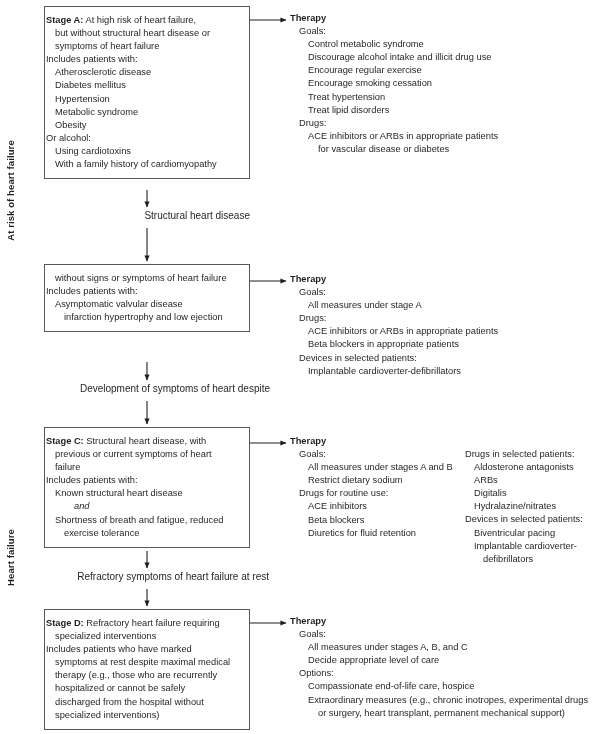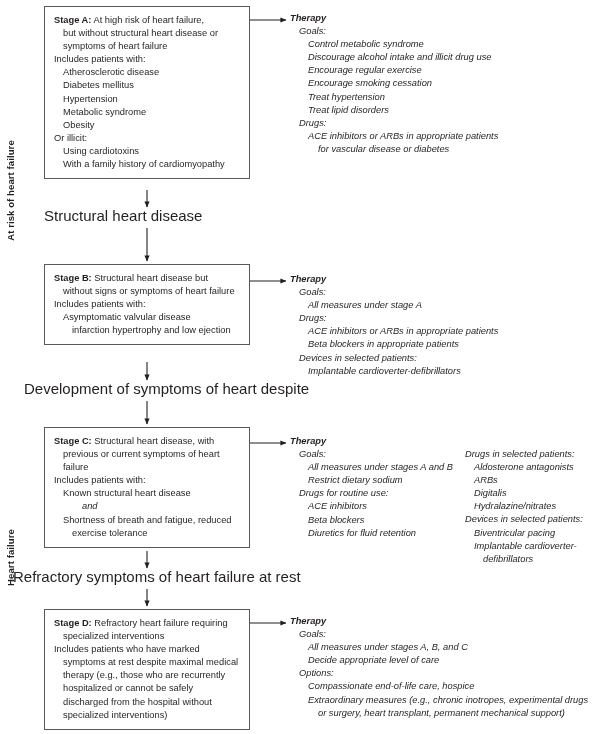--- a/index.html
+++ b/index.html
@@ -43,64 +43,63 @@
   #spine-hf      { top: 380px; height: 354px; }
 
   
   .stage-box {
     position: absolute;
     left: 44px;
     width: 206px;
     box-sizing: border-box;
     border: 1.2px solid #58595b;
     background: #ffffff;
-    padding: 7px 8px 7px 9px;
+    padding: 7px 8px 7px 1px;
   }
   .stage-box .ln {
     font-size: 9.3px;
     line-height: 13.1px;
     white-space: pre;
     color: #231f20;
   }
   .stage-box .ln b { font-weight: bold; }
   .stage-box .ln i { }
 
   
   .i0 { padding-left: 0px; }
   .i1 { padding-left: 9px; }
   .i2 { padding-left: 18px; }
   .i3 { padding-left: 28px; }
 
   
   .therapy {
     position: absolute;
     box-sizing: border-box;
-    font-style: italic;
   }
   .therapy .ln {
     font-size: 9.3px;
     line-height: 13.1px;
     white-space: pre;
     color: #231f20;
   }
   .therapy .ttl {
     font-size: 9.3px;
     font-weight: bold;
     line-height: 13.1px;
     color: #231f20;
   }
 
   
   .conn-label {
     position: absolute;
-    font-size: 15px;
+    font-size: 10px;
     line-height: 12px;
     color: #231f20;
     white-space: nowrap;
-    text-align: left;
+    text-align: right;
   }
 
   
   #wires {
     position: absolute;
     left: 0; top: 0;
     width: 600px; height: 734px;
     pointer-events: none;
   }
 </style>
@@ -144,26 +143,25 @@
   <div class="stage-box" id="box-a" style="top:6px;">
       <div class="ln i0"><b>Stage A:</b> At high risk of heart failure,</div>
       <div class="ln i1">but without structural heart disease or</div>
       <div class="ln i1">symptoms of heart failure</div>
       <div class="ln i0">Includes patients with:</div>
       <div class="ln i1">Atherosclerotic disease</div>
       <div class="ln i1">Diabetes mellitus</div>
       <div class="ln i1">Hypertension</div>
       <div class="ln i1">Metabolic syndrome</div>
       <div class="ln i1">Obesity</div>
-      <div class="ln i0">Or illicit:</div>
+      <div class="ln i0">Or alcohol:</div>
       <div class="ln i1">Using cardiotoxins</div>
       <div class="ln i1">With a family history of cardiomyopathy</div>
     </div>
   <div class="stage-box" id="box-b" style="top:264px;">
-      <div class="ln i0"><b>Stage B:</b> Structural heart disease but</div>
       <div class="ln i1">without signs or symptoms of heart failure</div>
       <div class="ln i0">Includes patients with:</div>
       <div class="ln i1">Asymptomatic valvular disease</div>
       <div class="ln i2">infarction hypertrophy and low ejection</div>
     </div>
   <div class="stage-box" id="box-c" style="top:427px;">
       <div class="ln i0"><b>Stage C:</b> Structural heart disease, with</div>
       <div class="ln i1">previous or current symptoms of heart</div>
       <div class="ln i1">failure</div>
       <div class="ln i0">Includes patients with:</div>

